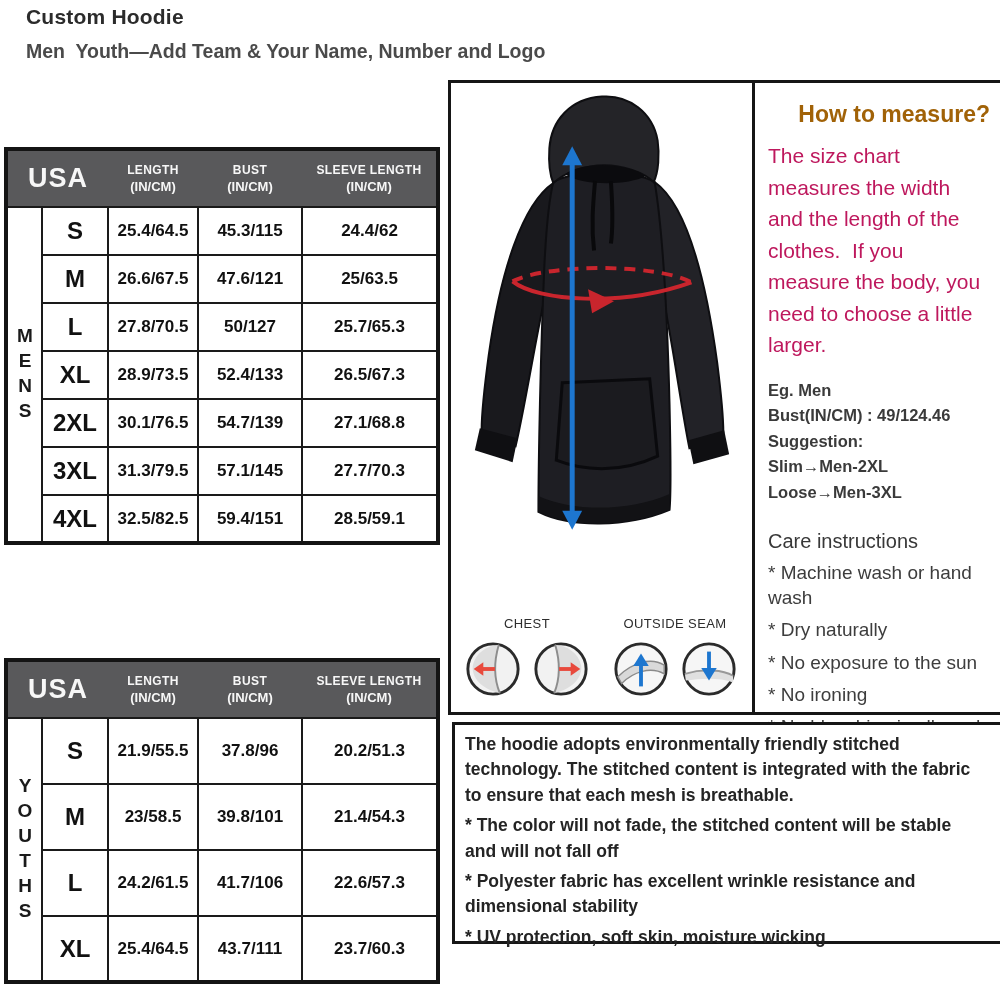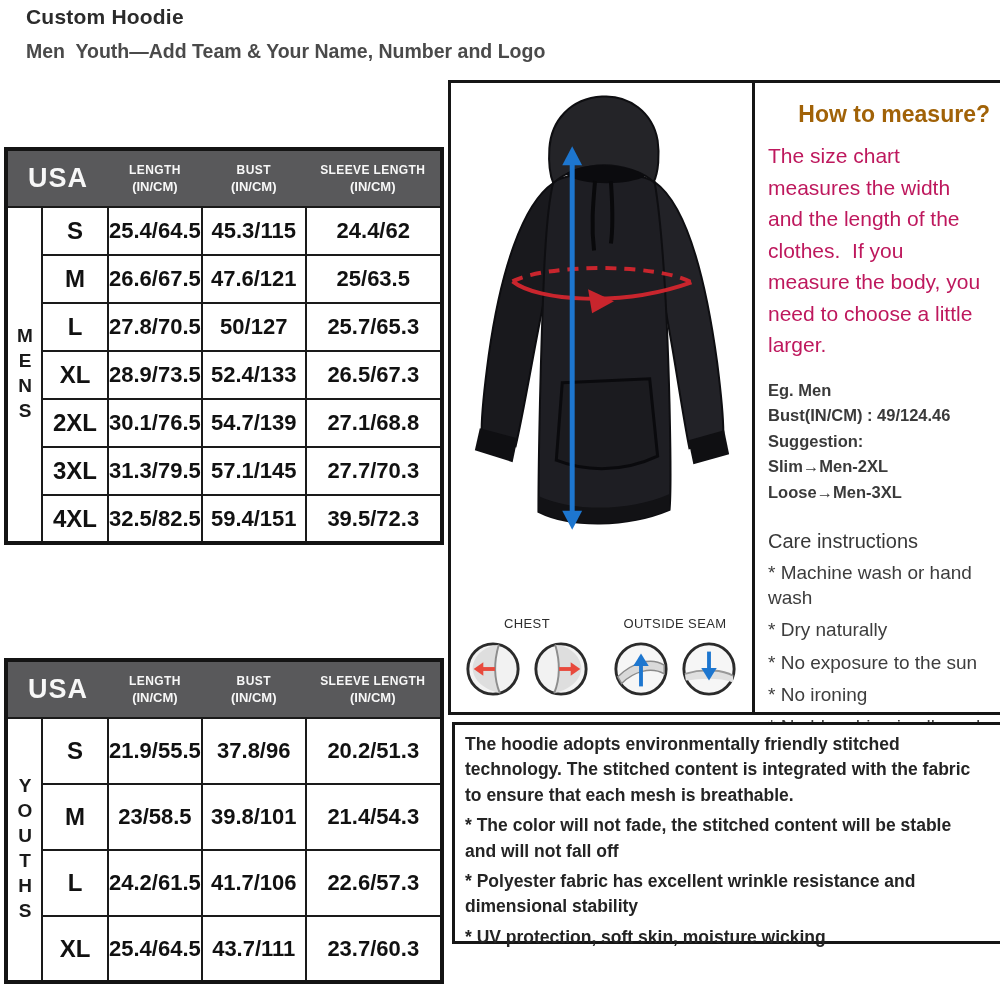--- a/index.html
+++ b/index.html
@@ -21,21 +21,21 @@
   .size-table th .usa-txt { font-size:27px; letter-spacing:1px; }
   .size-table th .col-lab { display:block; font-size:12px; letter-spacing:.4px; }
   .size-table th .col-unit { display:block; font-size:13px; margin-top:2px; }
   .size-table td { border:2px solid #1a1a1a; text-align:center; vertical-align:middle;
                    color:#111; background:#fff; }
   .mens td { height:48px; }
   .youths td { height:66px; }
   td.vlabel { writing-mode:vertical-lr; text-orientation:upright; font-weight:700;
               font-size:19px; letter-spacing:4px; color:#1a1a1a; }
   td.size-cell { font-weight:700; font-size:24px; }
-  td.val-cell { font-weight:700; font-size:22px; }
+  td.val-cell { font-weight:700; font-size:17px; }
 
   
   .measure-section { position:absolute; left:448px; top:80px; width:552px; height:635px;
                      border-top:3px solid #161616; border-left:3px solid #161616;
                      border-bottom:3px solid #161616; display:flex; background:#fff; }
   .hoodie-panel { position:relative; width:304px; border-right:3px solid #161616; }
   .hoodie-svg { position:absolute; left:2px; top:2px; }
   .icon-group { position:absolute; bottom:14px; text-align:center; }
   .chest-group { left:10px; width:132px; }
   .seam-group { right:2px; width:150px; }
@@ -124,21 +124,21 @@
       <tr>
         <td class="size-cell">3XL</td>
         <td class="val-cell">31.3/79.5</td>
         <td class="val-cell">57.1/145</td>
         <td class="val-cell">27.7/70.3</td>
       </tr>
       <tr>
         <td class="size-cell">4XL</td>
         <td class="val-cell">32.5/82.5</td>
         <td class="val-cell">59.4/151</td>
-        <td class="val-cell">39.5/72.3</td>
+        <td class="val-cell">28.5/59.1</td>
       </tr>
     </tbody>
   </table>
 
   <table class="size-table youths">
     <colgroup>
         <col style="width:36px">
         <col style="width:66px">
         <col style="width:90px">
         <col style="width:104px">

